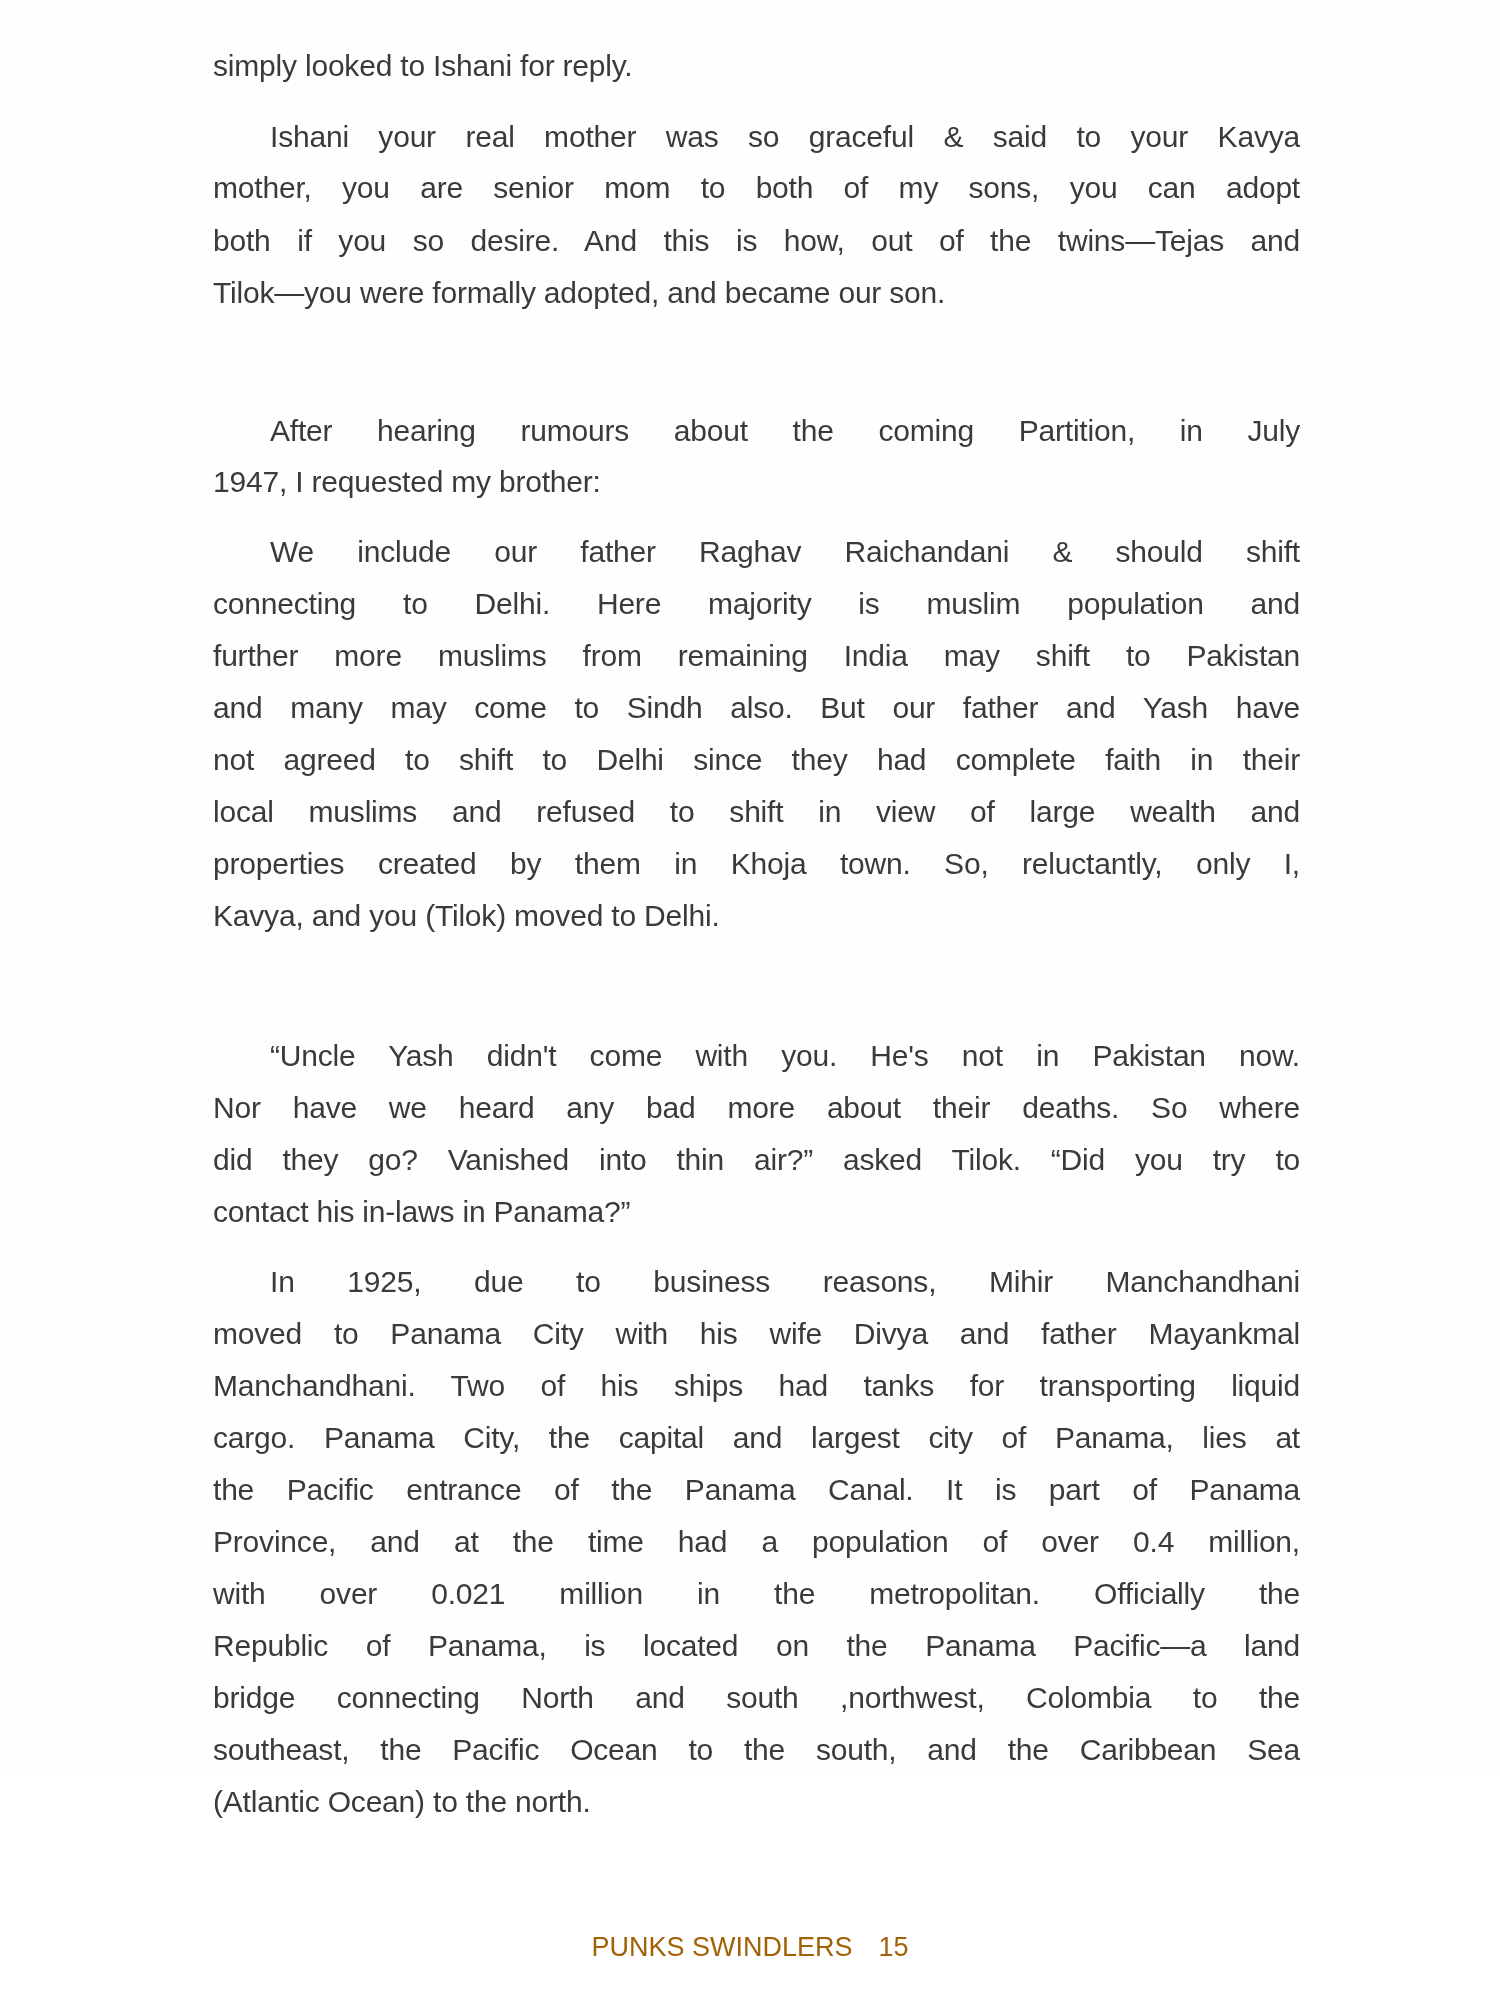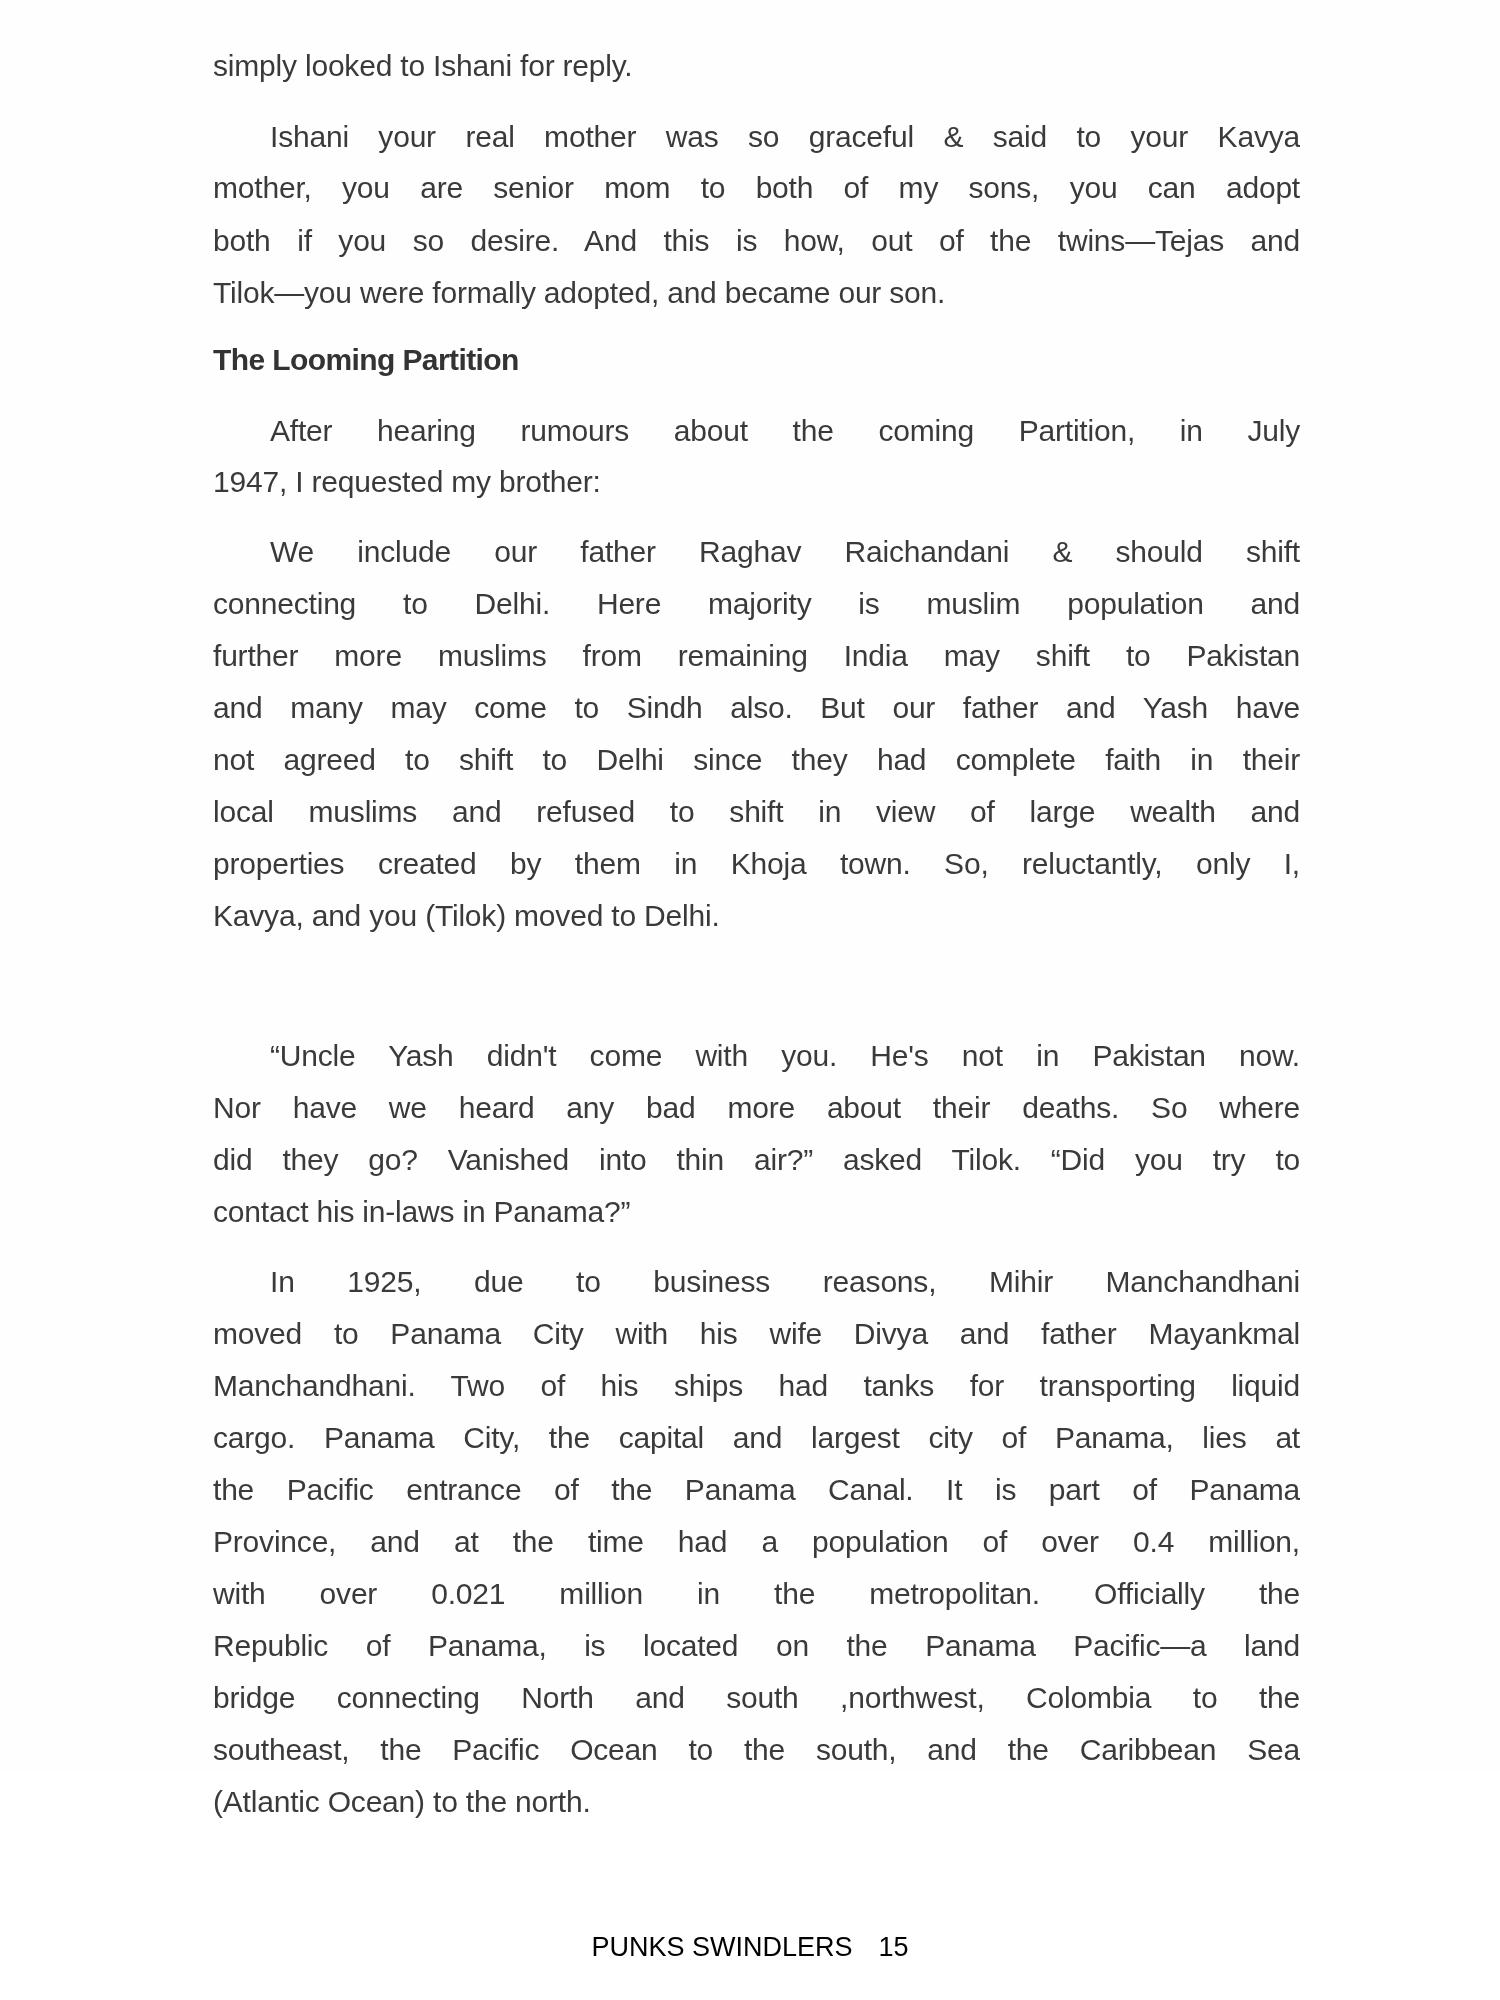--- a/index.html
+++ b/index.html
@@ -16,40 +16,39 @@
     color: #3a3a3a;
     white-space: nowrap;
     letter-spacing: -0.2px;
   }
   .line.full { text-align: justify; text-align-last: justify; white-space: normal; overflow: hidden; }
   .line.indent { left: 270px; width: 1030px; }
   .heading { font-weight: bold; color: #333333; letter-spacing: -0.6px; }
   .footer {
     position: absolute; left: 0; width: 1500px; top: 1925px; height: 44px;
     text-align: center;
-    font-family: "Liberation Sans", sans-serif; font-size: 27px; line-height: 44px; color: #000000;
+    font-family: "Liberation Sans", sans-serif; font-size: 27px; line-height: 44px; color: #a16207;
   }
   .footer span { display: inline-block; }
   .footer .pg { margin-left: 26px; }
 </style>
 </head>
 <body>
 
 <div class="page">
 
   <div class="line" style="top:40px">simply looked to Ishani for reply.</div>
 
   <div>
     <div class="line full indent" style="top:111px">Ishani your real mother was so graceful &amp; said to your Kavya</div>
     <div class="line full" style="top:162px">mother, you are  senior mom to both of my sons, you can adopt</div>
     <div class="line full" style="top:215px">both if you so desire. And this is how, out of the twins—Tejas and</div>
     <div class="line" style="top:267px">Tilok—you were formally adopted, and became our son.</div>
   </div>
 
-  <div class="line heading" style="top:334px">The Looming Partition</div>
 
   <div>
     <div class="line full indent" style="top:405px">After hearing rumours about the coming Partition, in July</div>
     <div class="line" style="top:456px">1947, I requested my brother:</div>
   </div>
 
   <div>
     <div class="line full indent" style="top:526px">We include our father Raghav Raichandani &amp; should shift</div>
     <div class="line full" style="top:578px">connecting to Delhi. Here majority is muslim population and</div>
     <div class="line full" style="top:630px">further more muslims from remaining India may shift to Pakistan</div>

